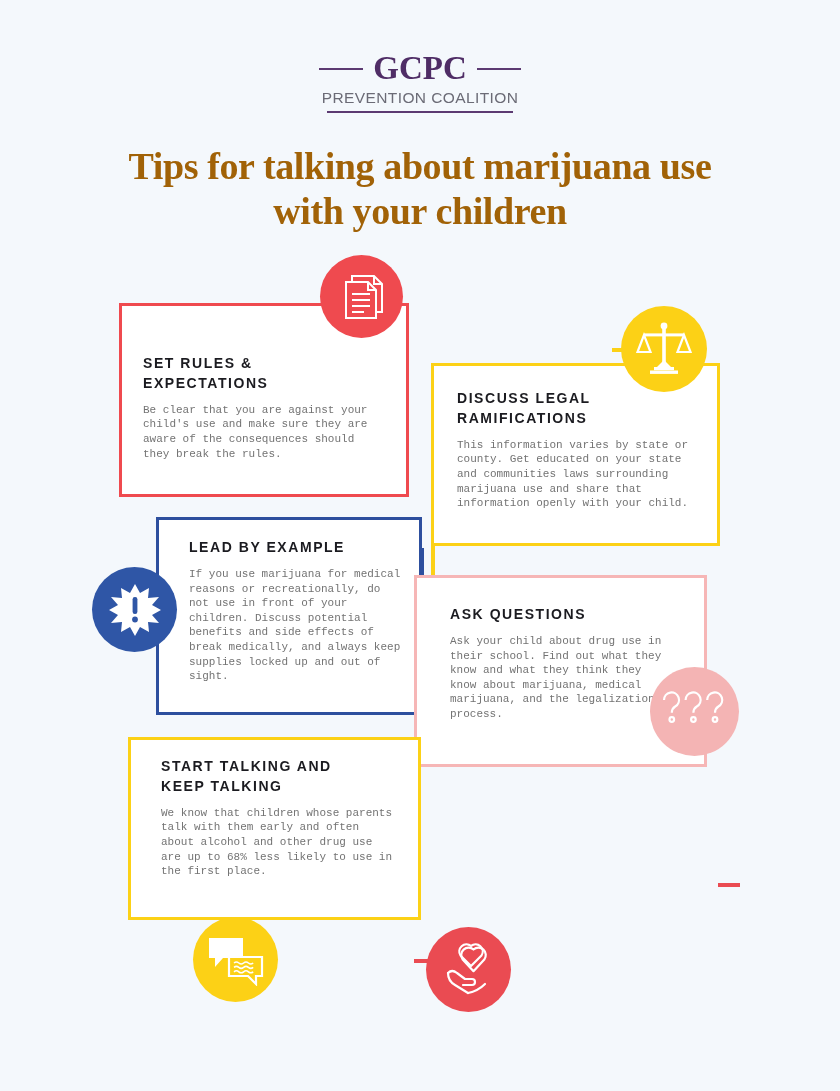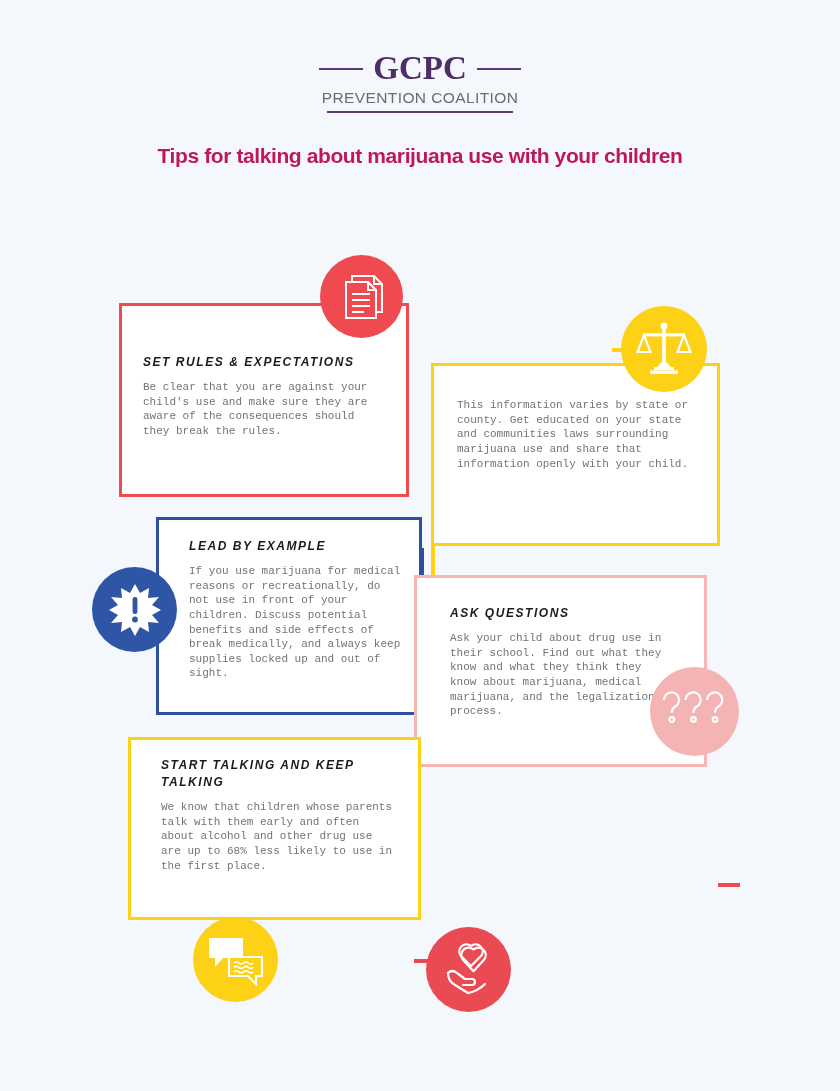--- a/index.html
+++ b/index.html
@@ -62,49 +62,48 @@
     background: #5c3a72;
   }
 
   
   .headline {
     position: absolute;
     left: 120px;
     top: 144px;
     width: 600px;
     text-align: center;
-    font-family: Liberation Sans, sans-serif;
+    font-family: Liberation Serif, serif;
     font-weight: bold;
-    font-size: 21px;
+    font-size: 38px;
     line-height: 1.18;
     letter-spacing: -0.4px;
-    color: #be185d;
+    color: #a16207;
   }
 
   
   .card {
     position: absolute;
     background: #ffffff;
     box-sizing: border-box;
     border-style: solid;
   }
   .card-inner {
     position: absolute;
     left: 0;
     right: 0;
   }
   .card-title {
     font-family: "Liberation Sans", sans-serif;
     font-weight: bold;
-    font-size: 12px;
+    font-size: 14px;
     letter-spacing: 1.55px;
     color: #1b1b20;
     line-height: 1.42;
     text-transform: uppercase;
-    font-style: italic;
   }
   .card-body {
     margin-top: 9px;
     font-family: Liberation Mono, monospace;
     font-size: 11px;
     line-height: 1.33;
     color: #737373;
   }
 
   
@@ -189,20 +188,21 @@
 
   <div class="card" id="card-rules">
     <div class="card-inner">
       <div class="card-title">SET RULES &amp; EXPECTATIONS</div>
       <div class="card-body">Be clear that you are against your child's use and make sure they are aware of the consequences should they break the rules.</div>
     </div>
   </div>
 
   <div class="card" id="card-legal">
     <div class="card-inner">
+      <div class="card-title" style="max-width:185px">DISCUSS LEGAL RAMIFICATIONS</div>
       <div class="card-body">This information varies by state or county. Get educated on your state and communities laws surrounding marijuana use and share that information openly with your child.</div>
     </div>
   </div>
 
   <div class="card" id="card-lead">
     <div class="card-inner">
       <div class="card-title">LEAD BY EXAMPLE</div>
       <div class="card-body">If you use marijuana for medical reasons or recreationally, do not use in front of your children. Discuss potential benefits and side effects of break medically, and always keep supplies locked up and out of sight.</div>
     </div>
   </div>

